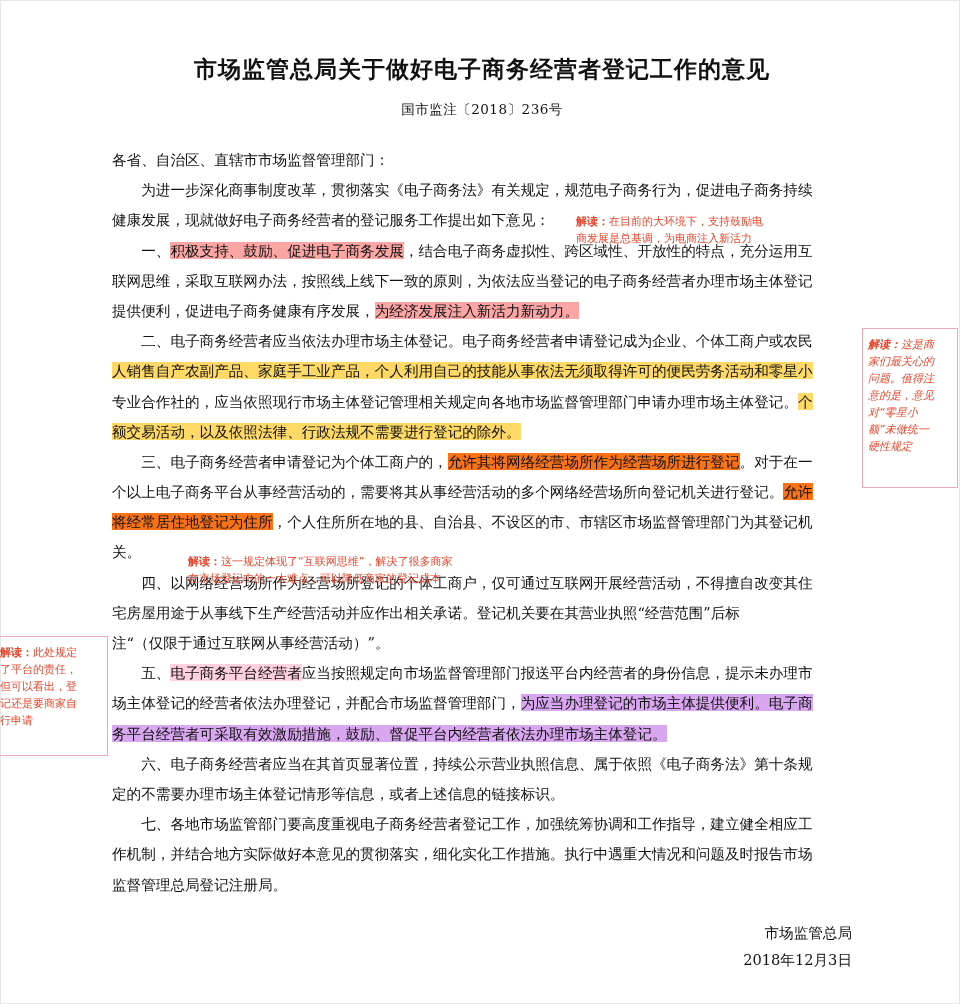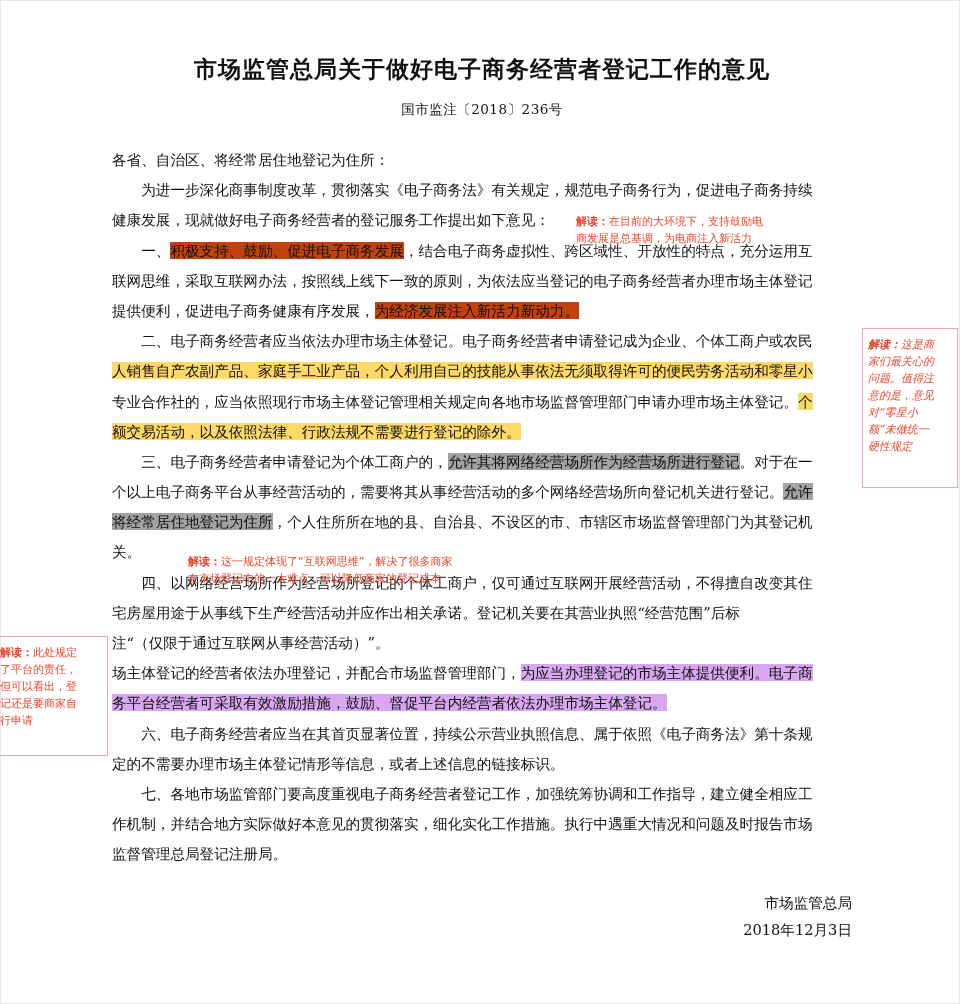--- a/index.html
+++ b/index.html
@@ -40,23 +40,23 @@
   }
   .body p{margin:0 0 1px 0;}
   .indent{text-indent:2em;}
   .sign{
     width:740px;margin:20px auto 0 auto;
     text-align:right;
     font-size:14.6px;
     line-height:1.9;
   }
   
-  .hl-blue{background:#c2410c;}
+  .hl-blue{background:#fca5a5;}
   .hl-yellow{background:#ffd966;}
-  .hl-green{background:#a3a3a3;}
+  .hl-green{background:#f97316;}
   .hl-purple{background:#d9a6f0;}
   .hl-pink{background:#ffd0e0;}
   
   .note{
     position:absolute;
     font-family:"DejaVu Sans","Liberation Sans",sans-serif;
     font-size:11px;
     line-height:1.55;
     color:#e8452c;
     white-space:pre-line;
@@ -83,21 +83,21 @@
 
 <div class="page">
 
   <div class="edge"></div>
 
   <div class="title">市场监管总局关于做好电子商务经营者登记工作的意见</div>
   <div class="docnum">国市监注〔2018〕236号</div>
 
   <div class="body">
 
-    <p>各省、自治区、将经常居住地登记为住所：</p>
+    <p>各省、自治区、直辖市市场监督管理部门：</p>
 
     <p class="indent"><span>为进一步深化商事制度改革，贯彻落实《电子商务法》有关规定，规范电子商务行为，促进电子商务持续</span></p>
     <p><span>健康发展，现就做好电子商务经营者的登记服务工作提出如下意见：</span></p>
 
     <p class="indent"><span>一、</span><span class="hl-blue">积极支持、鼓励、促进电子商务发展</span><span>，结合电子商务虚拟性、跨区域性、开放性的特点，充分运用互</span></p>
     <p>联网思维，采取互联网办法，按照线上线下一致的原则，为依法应当登记的电子商务经营者办理市场主体登记</p>
     <p><span>提供便利，促进电子商务健康有序发展，</span><span class="hl-blue">为经济发展注入新活力新动力。</span></p>
 
     <p class="indent"><span>二、电子商务经营者应当依法办理市场主体登记。电子商务经营者申请登记成为企业、个体工商户或农民</span></p>
     <p><span class="hl-yellow">人销售自产农副产品、家庭手工业产品，个人利用自己的技能从事依法无须取得许可的便民劳务活动和零星小</span></p>
@@ -106,20 +106,21 @@
 
     <p class="indent"><span>三、电子商务经营者申请登记为个体工商户的，</span><span class="hl-green">允许其将网络经营场所作为经营场所进行登记</span><span>。对于在一</span></p>
     <p><span>个以上电子商务平台从事经营活动的，需要将其从事经营活动的多个网络经营场所向登记机关进行登记。</span><span class="hl-green">允许</span></p>
     <p><span class="hl-green">将经常居住地登记为住所</span><span>，个人住所所在地的县、自治县、不设区的市、市辖区市场监督管理部门为其登记机</span></p>
     <p>关。</p>
 
     <p class="indent">四、以网络经营场所作为经营场所登记的个体工商户，仅可通过互联网开展经营活动，不得擅自改变其住</p>
     <p>宅房屋用途于从事线下生产经营活动并应作出相关承诺。登记机关要在其营业执照“经营范围”后标</p>
     <p>注“（仅限于通过互联网从事经营活动）”。</p>
 
+    <p class="indent"><span>五、</span><span class="hl-pink">电子商务平台经营者</span><span>应当按照规定向市场监督管理部门报送平台内经营者的身份信息，提示未办理市</span></p>
     <p><span>场主体登记的经营者依法办理登记，并配合市场监督管理部门，</span><span class="hl-purple">为应当办理登记的市场主体提供便利。</span><span class="hl-purple">电子商</span></p>
     <p><span class="hl-purple">务平台经营者可采取有效激励措施，鼓励、督促平台内经营者依法办理市场主体登记。</span></p>
 
     <p class="indent">六、电子商务经营者应当在其首页显著位置，持续公示营业执照信息、属于依照《电子商务法》第十条规</p>
     <p>定的不需要办理市场主体登记情形等信息，或者上述信息的链接标识。</p>
 
     <p class="indent">七、各地市场监管部门要高度重视电子商务经营者登记工作，加强统筹协调和工作指导，建立健全相应工</p>
     <p>作机制，并结合地方实际做好本意见的贯彻落实，细化实化工作措施。执行中遇重大情况和问题及时报告市场</p>
     <p>监督管理总局登记注册局。</p>
   </div>

